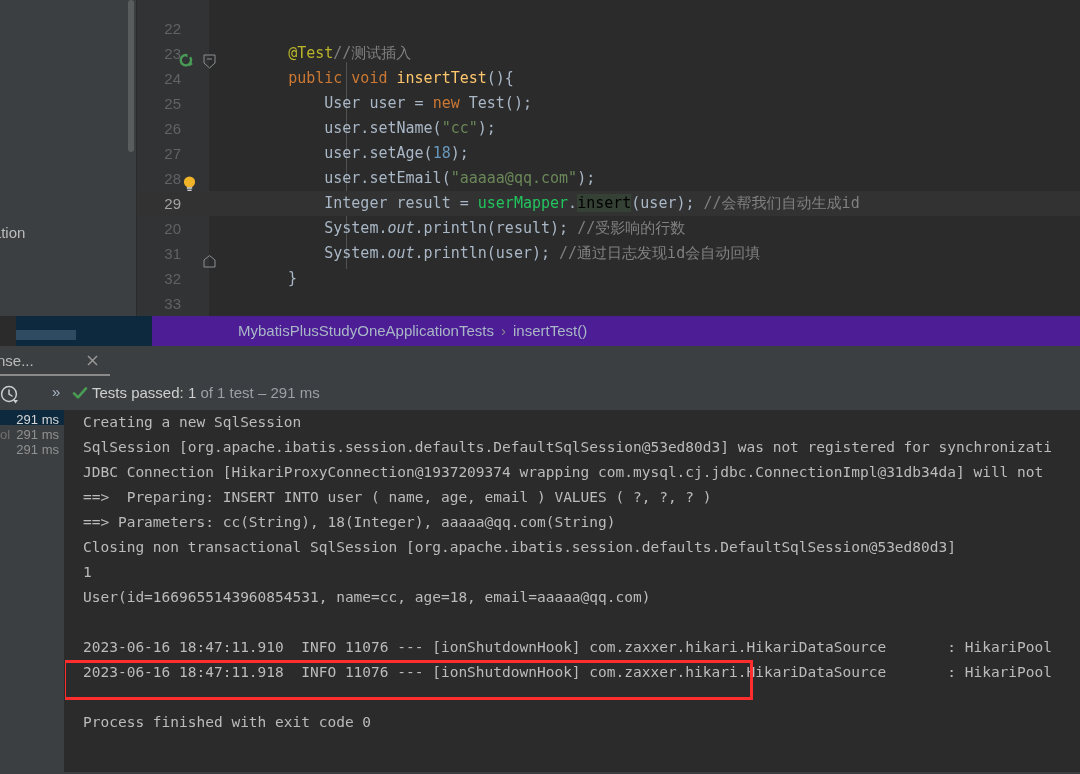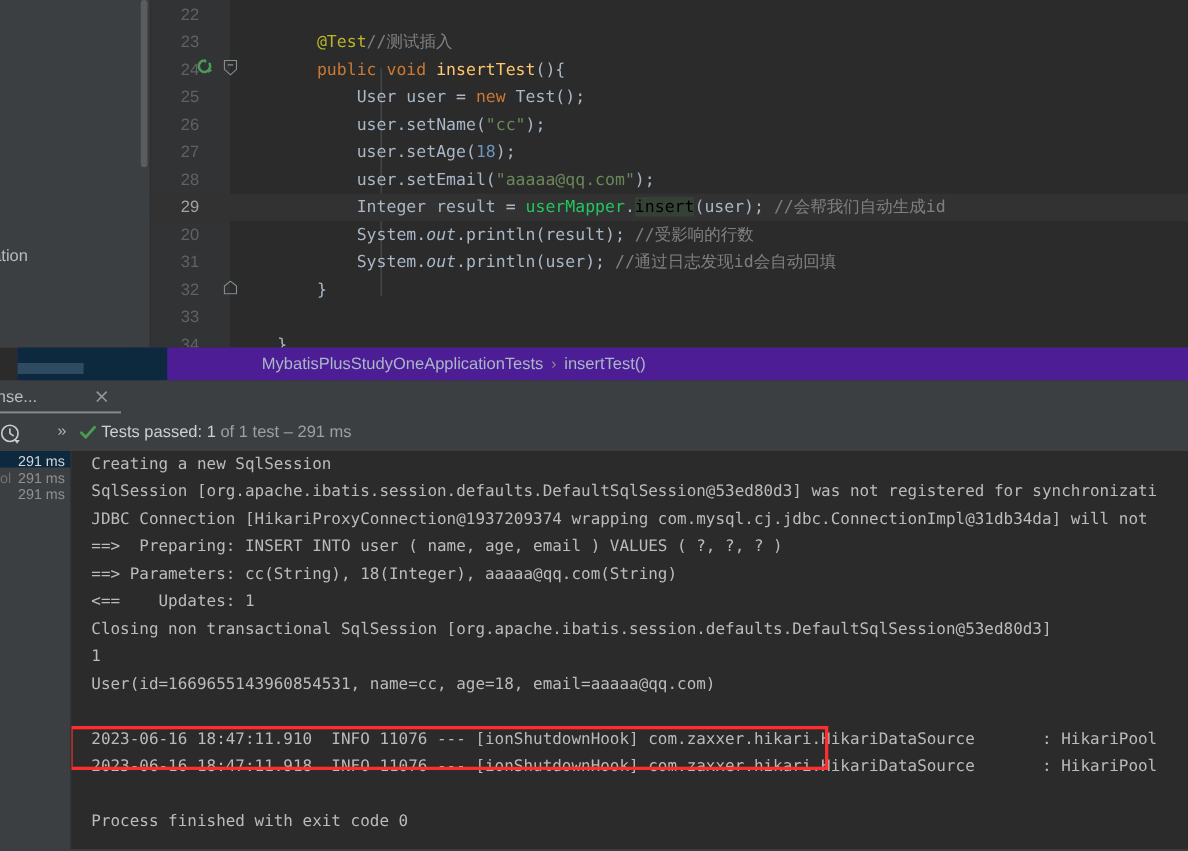--- a/index.html
+++ b/index.html
@@ -21,21 +21,21 @@
     color:#bbbbbb;font-size:15px;white-space:nowrap;
   }
   .tool-scroll{position:absolute;left:128px;top:0;width:6px;height:152px;background:#5a5d5e;border-radius:3px;}
 
   .divider-v{position:absolute;left:136px;top:0;width:1px;height:316px;background:#2b2b2b;}
 
   
   .editor{position:absolute;left:137px;top:0;width:943px;height:316px;background:#2b2b2b;
           font-family:"DejaVu Sans Mono", monospace;font-size:15px;}
   .gutter{position:absolute;left:0;top:0;width:72px;height:316px;background:#313335;}
-  .code-lines{position:absolute;left:0;top:1px;width:943px;height:316px;}
+  .code-lines{position:absolute;left:0;top:16px;width:943px;height:316px;}
   .line{position:relative;height:25px;line-height:25px;white-space:pre;}
   .line.current{background:#323232;}
   .line.current .lnum{color:#a4a3a3;}
   .lnum{position:absolute;left:0;width:44px;text-align:right;color:#606366;font-size:15px;
         font-family:"Liberation Sans", sans-serif;}
   .code{position:absolute;left:115px;top:0;white-space:pre;}
 
   
   .fold-line{position:absolute;left:209px;top:62px;width:1px;height:207px;background:#4e5254;}
   .run-icon{position:absolute;left:41px;top:53px;width:16px;height:16px;}
@@ -207,21 +207,20 @@
         <div class="tm"><span>291 ms</span></div>
       </div>
     <div class="divider-v2"></div>
 
     <div class="console">
       <div class="cline">Creating a new SqlSession</div>
         <div class="cline">SqlSession [org.apache.ibatis.session.defaults.DefaultSqlSession@53ed80d3] was not registered for synchronizati</div>
         <div class="cline">JDBC Connection [HikariProxyConnection@1937209374 wrapping com.mysql.cj.jdbc.ConnectionImpl@31db34da] will not</div>
         <div class="cline">==&gt;  Preparing: INSERT INTO user ( name, age, email ) VALUES ( ?, ?, ? )</div>
         <div class="cline">==&gt; Parameters: cc(String), 18(Integer), aaaaa@qq.com(String)</div>
-        <div class="cline">&lt;==    Updates: 1</div>
         <div class="cline">Closing non transactional SqlSession [org.apache.ibatis.session.defaults.DefaultSqlSession@53ed80d3]</div>
         <div class="cline">1</div>
         <div class="cline">User(id=1669655143960854531, name=cc, age=18, email=aaaaa@qq.com)</div>
         <div class="cline blank">&nbsp;</div>
         <div class="cline">2023-06-16 18:47:11.910  INFO 11076 --- [ionShutdownHook] com.zaxxer.hikari.HikariDataSource       : HikariPool</div>
         <div class="cline">2023-06-16 18:47:11.918  INFO 11076 --- [ionShutdownHook] com.zaxxer.hikari.HikariDataSource       : HikariPool</div>
         <div class="cline blank">&nbsp;</div>
         <div class="cline">Process finished with exit code 0</div>
         <div class="redbox"></div>
 

